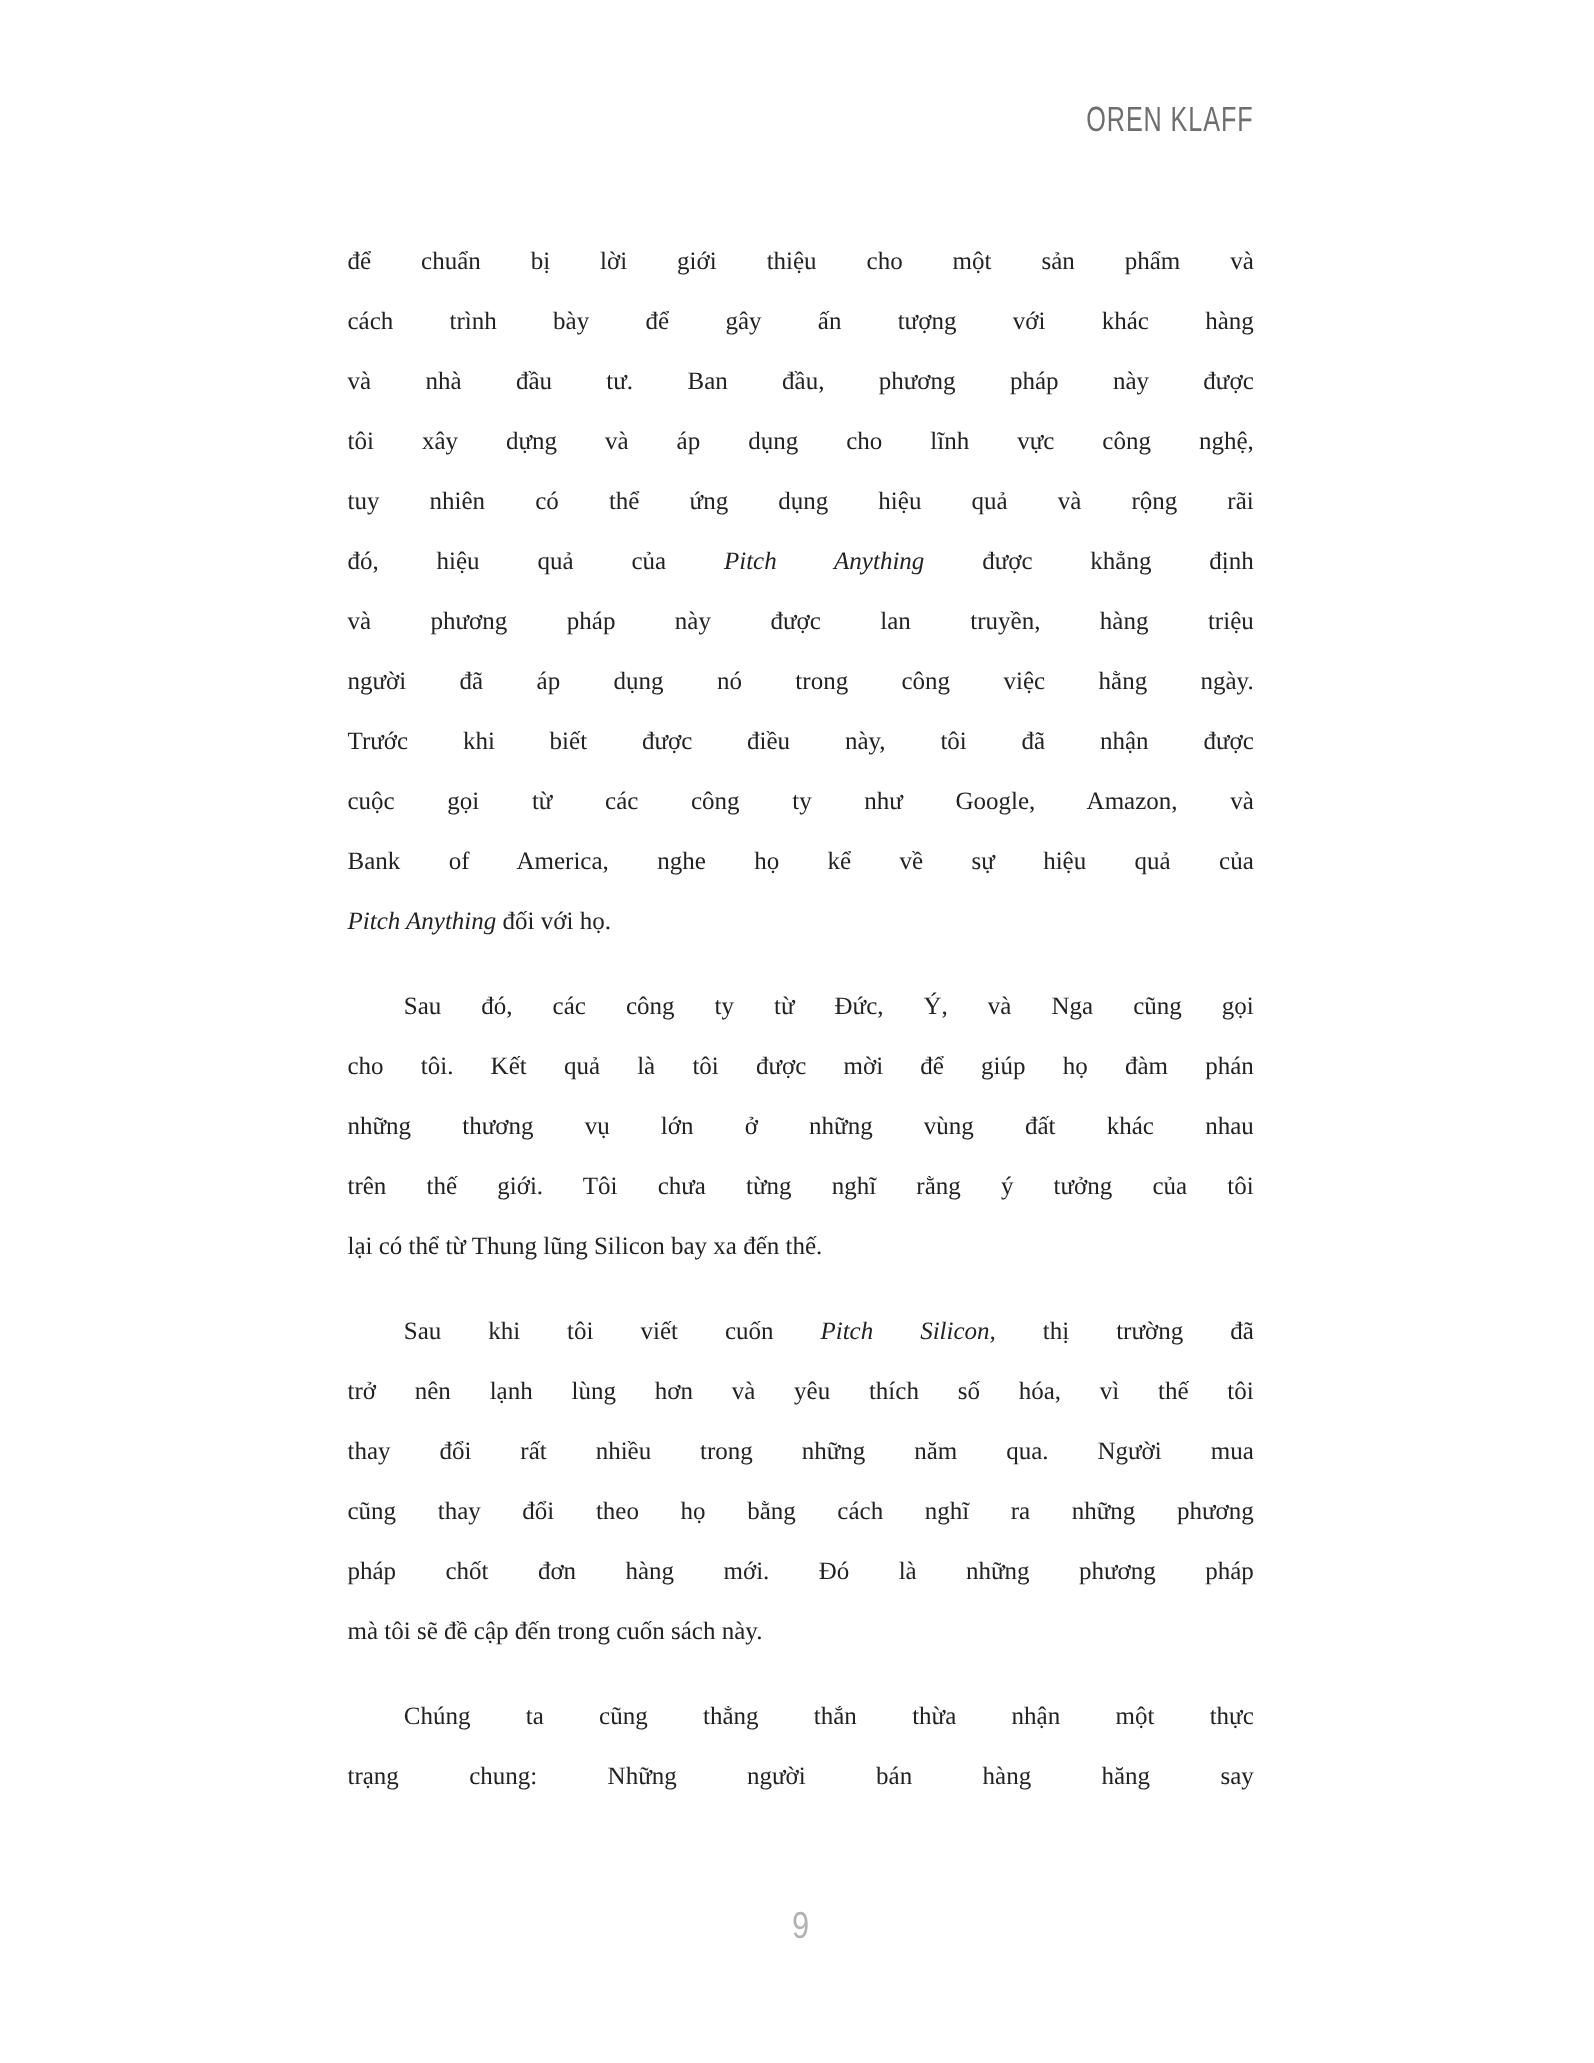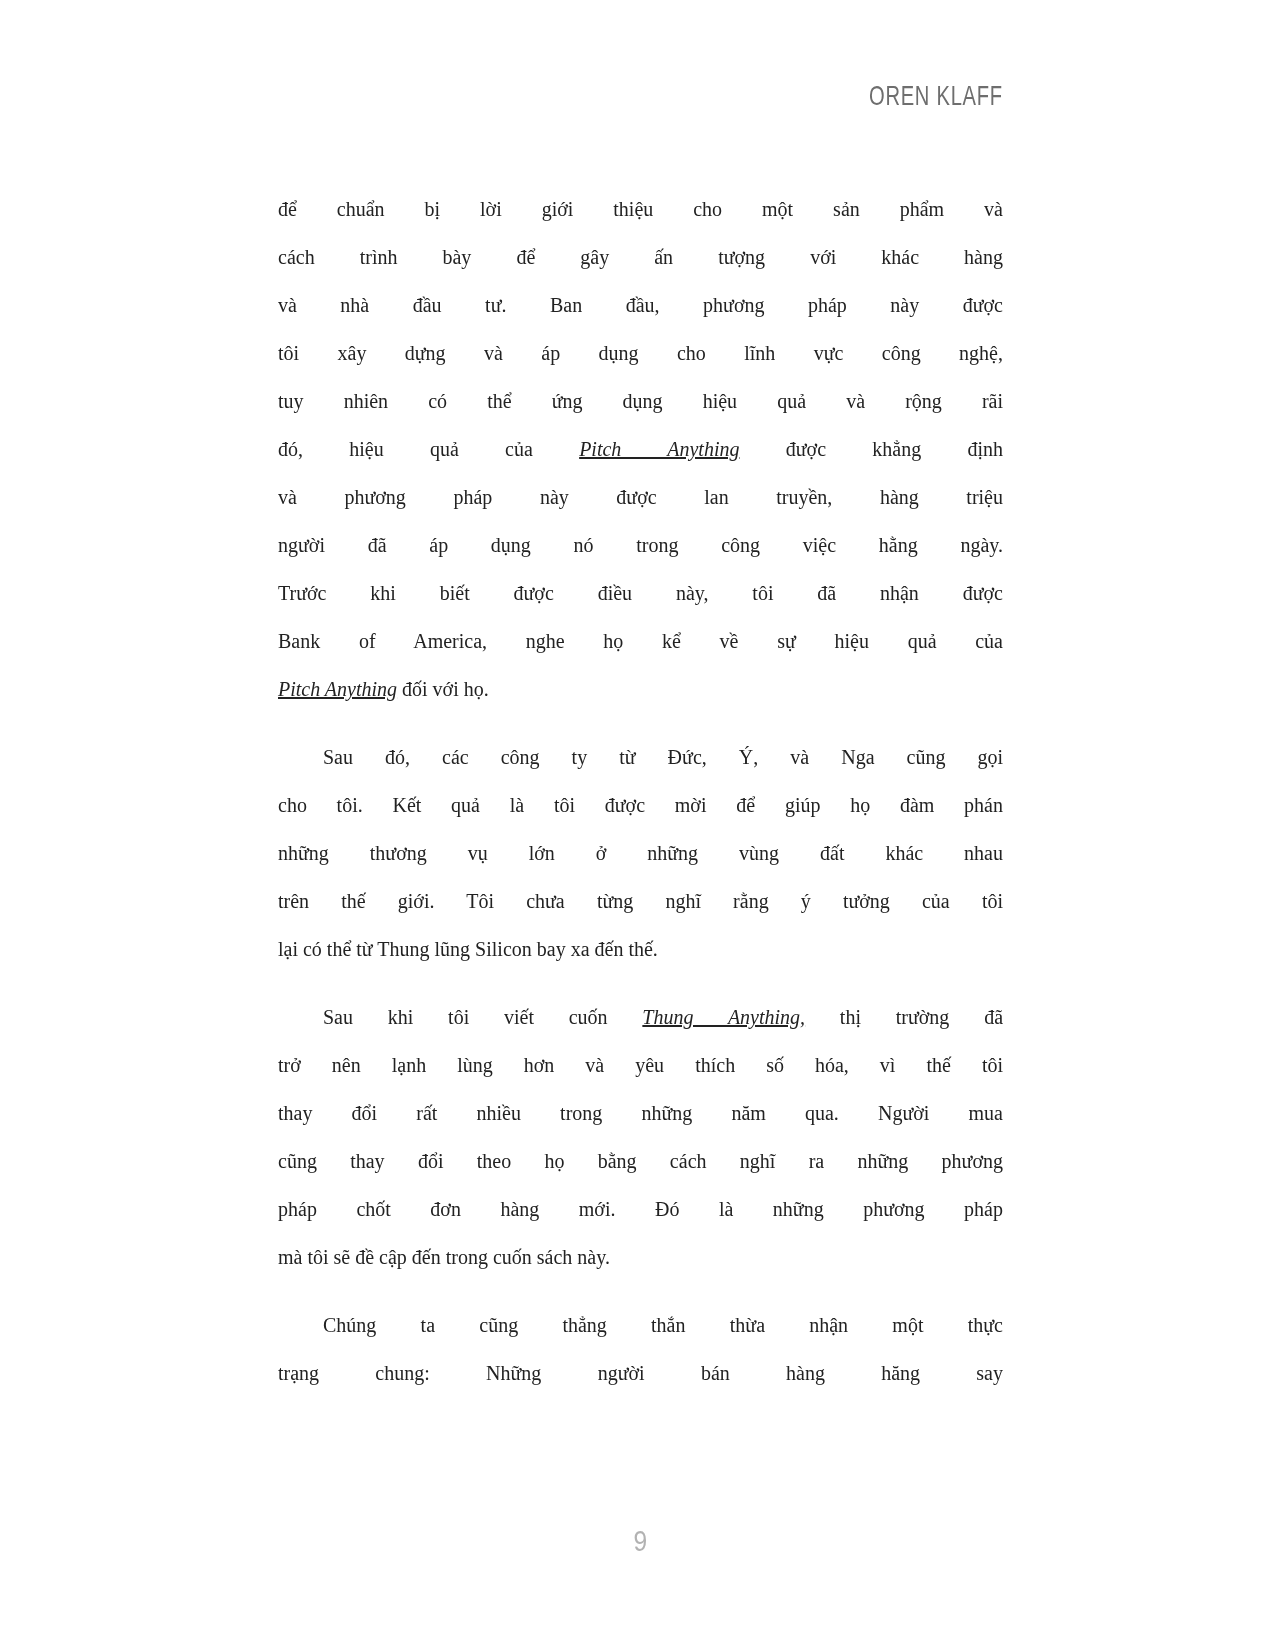--- a/index.html
+++ b/index.html
@@ -41,21 +41,21 @@
   }
   .para { margin: 0; }
   .para.para-gap { margin-top: 20px; }
   .line {
     text-align: justify;
     text-align-last: justify;
     white-space: normal;
   }
   .line.lastline { text-align-last: left; }
   .line.indent { text-indent: 45px; }
-  .line em { font-style: italic; text-decoration: underline; }
+  .line em { font-style: italic; }
   .page-footer {
     position: absolute;
     top: 1524px;
     left: 278px;
     width: 725px;
     text-align: center;
   }
   .page-footer .pagenum {
     display: inline-block;
     font-family: "Liberation Sans", "DejaVu Sans", sans-serif;
@@ -78,32 +78,33 @@
       <div class="para">
         <div class="line"><span>để chuẩn bị lời giới thiệu cho một sản phẩm và</span></div>
         <div class="line"><span>cách trình bày để gây ấn tượng với khác hàng</span></div>
         <div class="line"><span>và nhà đầu tư. Ban đầu, phương pháp này được</span></div>
         <div class="line"><span>tôi xây dựng và áp dụng cho lĩnh vực công nghệ,</span></div>
         <div class="line"><span>tuy nhiên có thể ứng dụng hiệu quả và rộng rãi</span></div>
         <div class="line"><span>đó, hiệu quả của </span><em>Pitch Anything</em><span> được khẳng định</span></div>
         <div class="line"><span>và phương pháp này được lan truyền, hàng triệu</span></div>
         <div class="line"><span>người đã áp dụng nó trong công việc hằng ngày.</span></div>
         <div class="line"><span>Trước khi biết được điều này, tôi đã nhận được</span></div>
+        <div class="line"><span>cuộc gọi từ các công ty như Google, Amazon, và</span></div>
         <div class="line"><span>Bank of America, nghe họ kể về sự hiệu quả của</span></div>
         <div class="line lastline"><em>Pitch Anything</em><span> đối với họ.</span></div>
       </div>
       <div class="para para-gap">
         <div class="line indent"><span>Sau đó, các công ty từ Đức, Ý, và Nga cũng gọi</span></div>
         <div class="line"><span>cho tôi. Kết quả là tôi được mời để giúp họ đàm phán</span></div>
         <div class="line"><span>những thương vụ lớn ở những vùng đất khác nhau</span></div>
         <div class="line"><span>trên thế giới. Tôi chưa từng nghĩ rằng ý tưởng của tôi</span></div>
         <div class="line lastline"><span>lại có thể từ Thung lũng Silicon bay xa đến thế.</span></div>
       </div>
       <div class="para para-gap">
-        <div class="line indent"><span>Sau khi tôi viết cuốn </span><em>Thung Anything,</em><span> thị trường đã</span></div>
+        <div class="line indent"><span>Sau khi tôi viết cuốn </span><em>Pitch Silicon,</em><span> thị trường đã</span></div>
         <div class="line"><span>trở nên lạnh lùng hơn và yêu thích số hóa, vì thế tôi</span></div>
         <div class="line"><span>thay đổi rất nhiều trong những năm qua. Người mua</span></div>
         <div class="line"><span>cũng thay đổi theo họ bằng cách nghĩ ra những phương</span></div>
         <div class="line"><span>pháp chốt đơn hàng mới. Đó là những phương pháp</span></div>
         <div class="line lastline"><span>mà tôi sẽ đề cập đến trong cuốn sách này.</span></div>
       </div>
       <div class="para para-gap">
         <div class="line indent"><span>Chúng ta cũng thẳng thắn thừa nhận một thực</span></div>
         <div class="line"><span>trạng chung: Những người bán hàng hăng say</span></div>
       </div>

